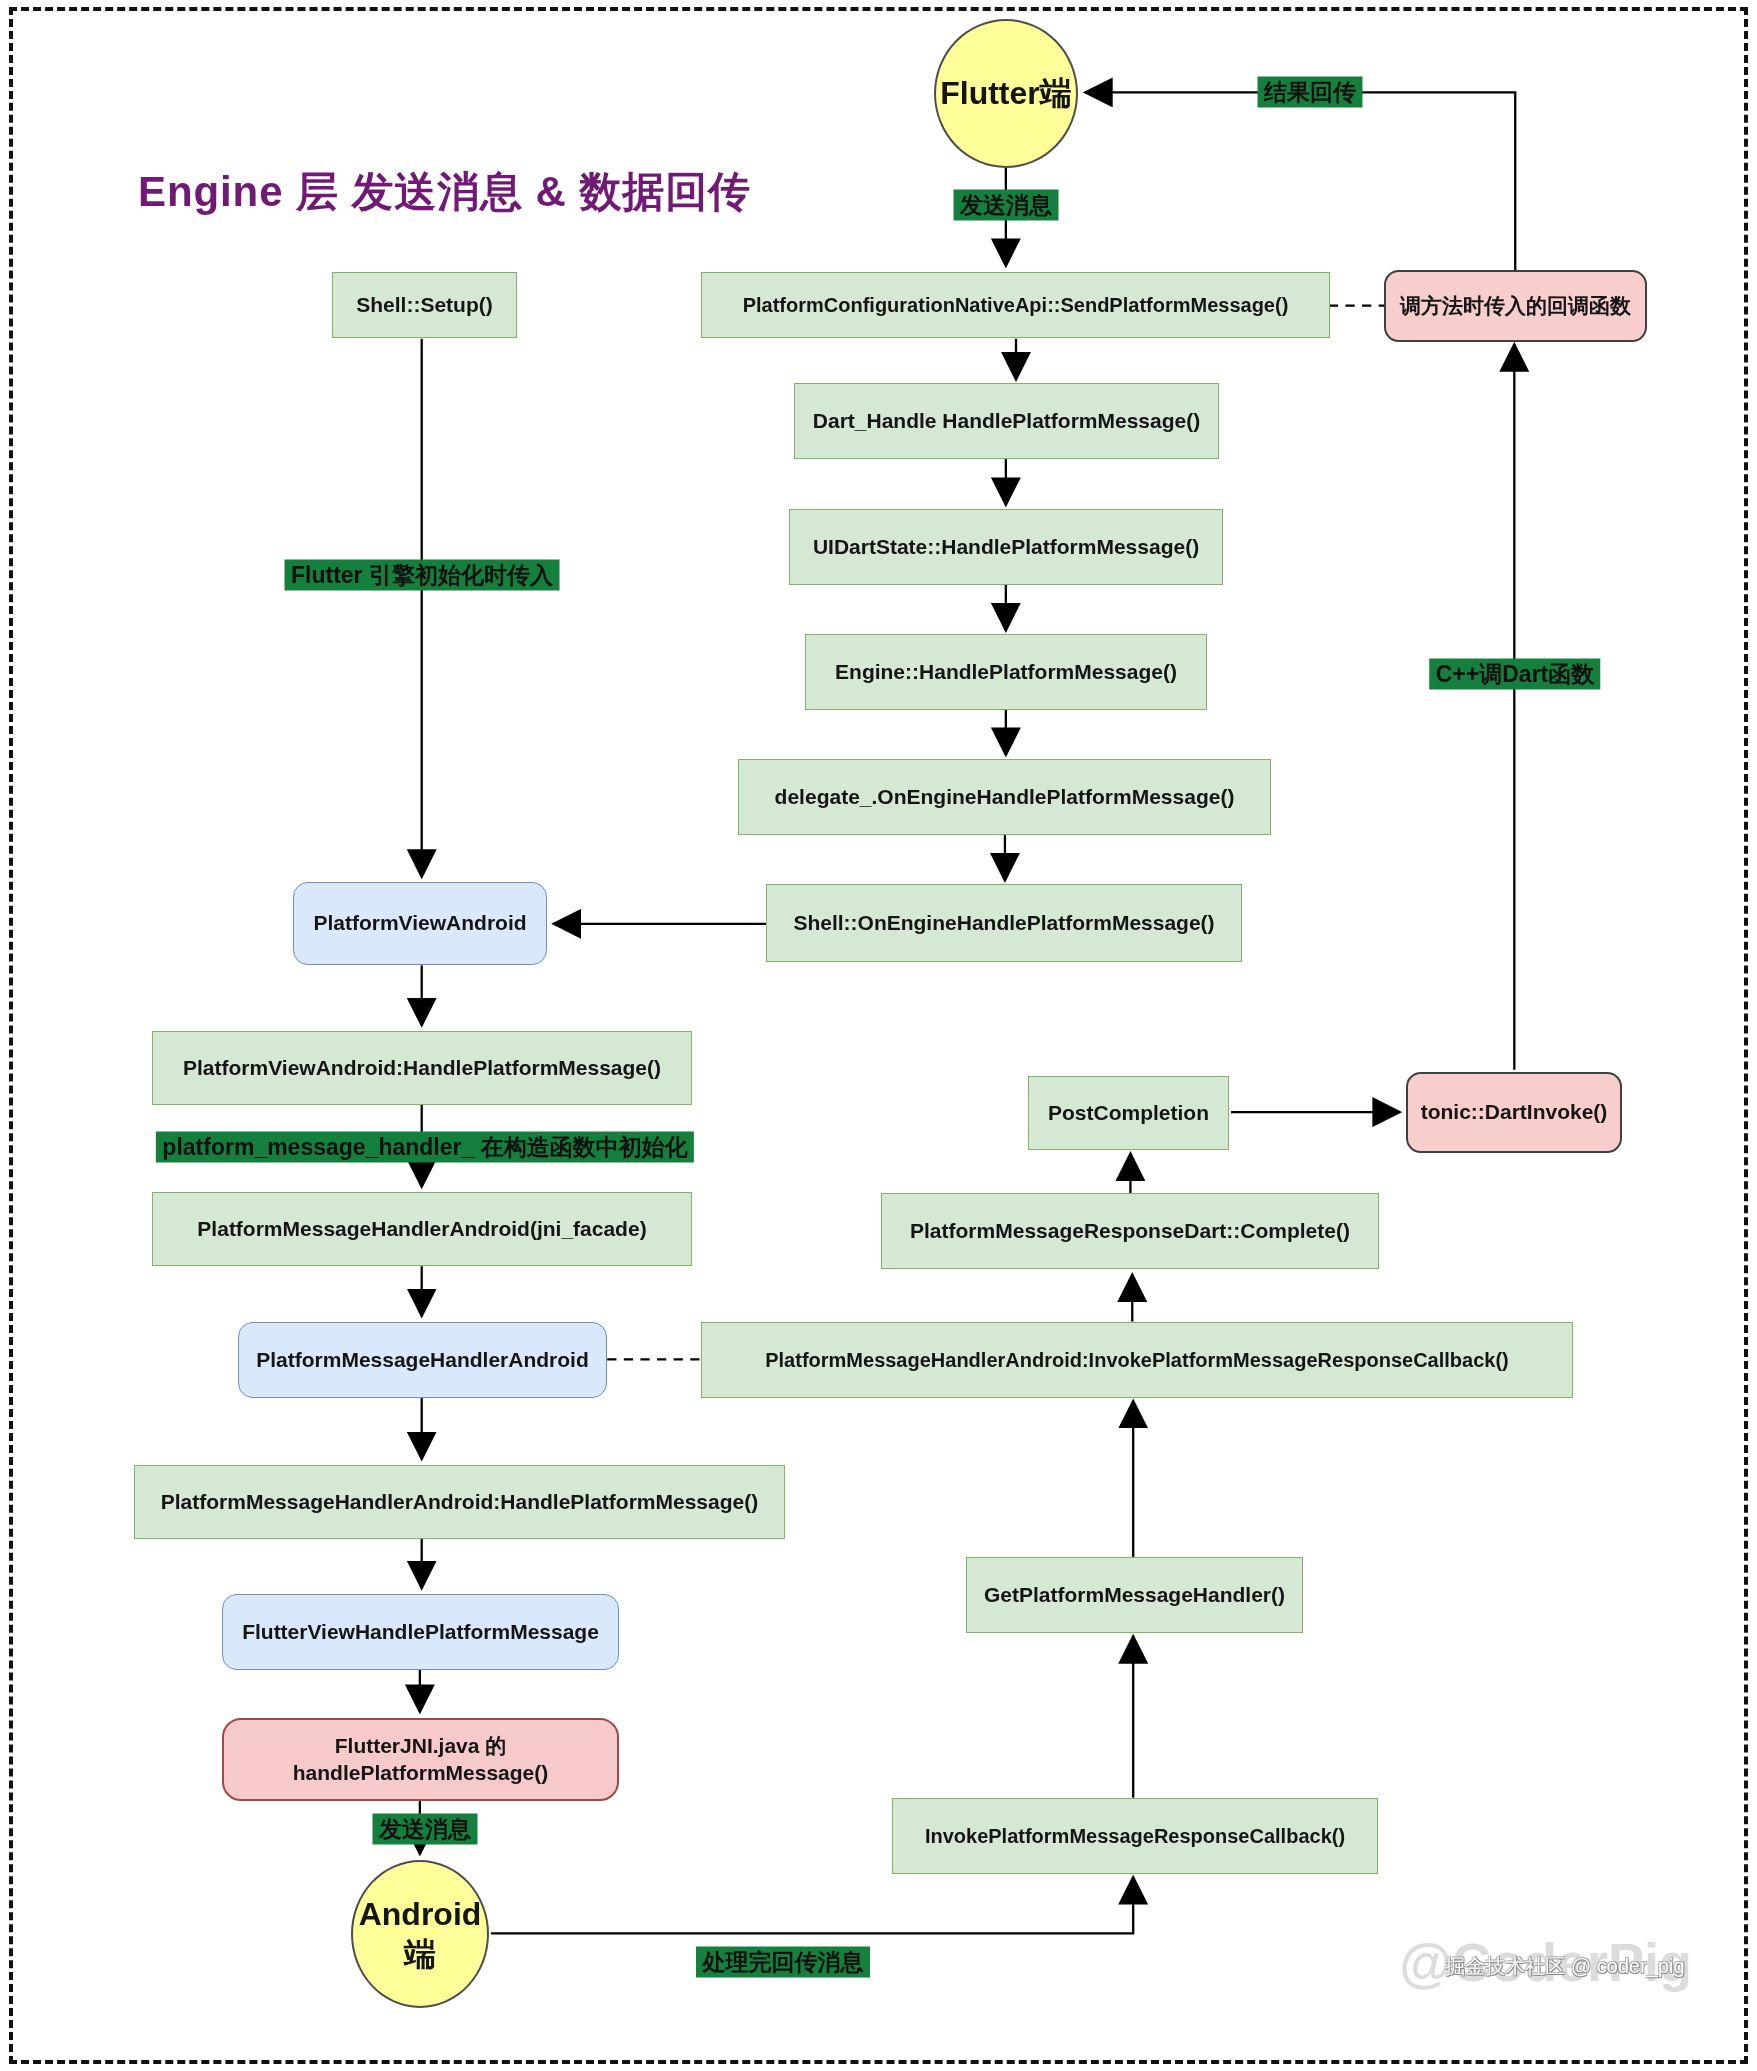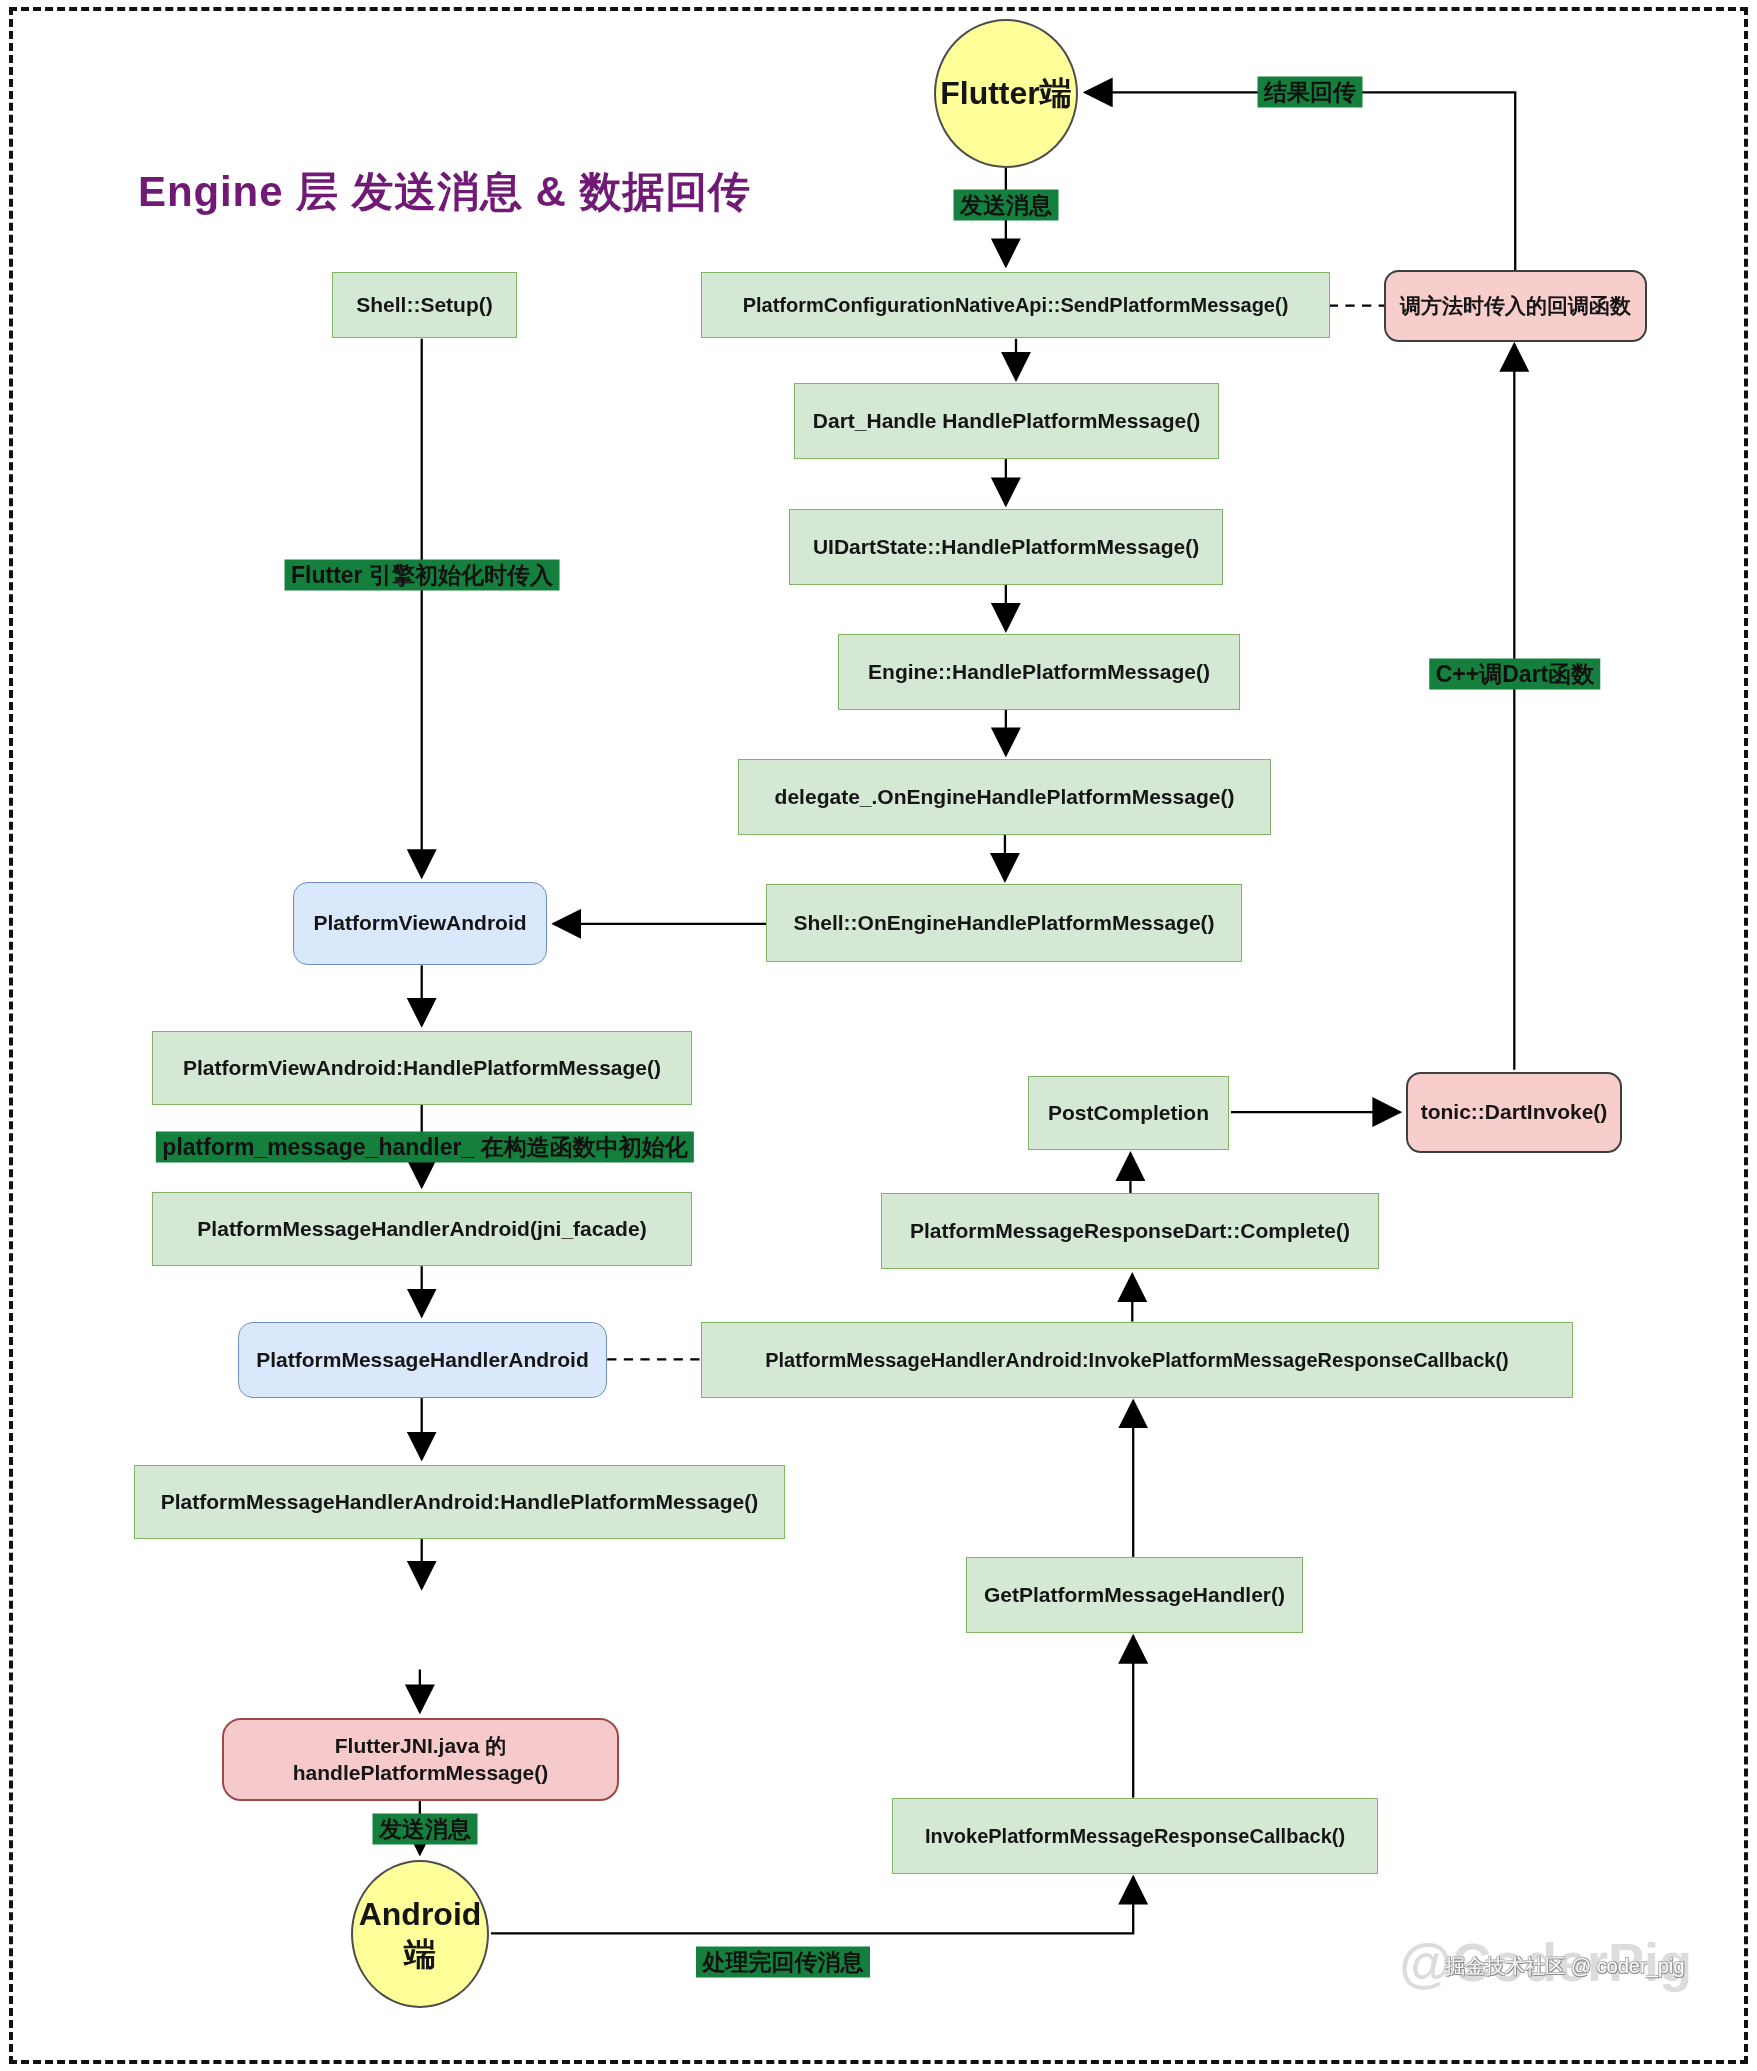--- a/index.html
+++ b/index.html
@@ -111,21 +111,21 @@
   </div>
 
   <div class="node green" style="left:794px;top:383px;width:425px;height:76px;">
     <span>Dart_Handle HandlePlatformMessage()</span>
   </div>
 
   <div class="node green" style="left:789px;top:509px;width:434px;height:76px;">
     <span>UIDartState::HandlePlatformMessage()</span>
   </div>
 
-  <div class="node green" style="left:838px;top:634px;width:402px;height:76px;">
+  <div class="node green" style="left:805px;top:634px;width:402px;height:76px;">
     <span>Engine::HandlePlatformMessage()</span>
   </div>
 
   <div class="node green" style="left:738px;top:759px;width:533px;height:76px;">
     <span>delegate_.OnEngineHandlePlatformMessage()</span>
   </div>
 
   <div class="node green" style="left:766px;top:884px;width:476px;height:78px;">
     <span>Shell::OnEngineHandlePlatformMessage()</span>
   </div>
@@ -159,20 +159,23 @@
   </div>
 
   <div class="node pinkdark" style="left:1406px;top:1072px;width:216px;height:81px;">
     <span>tonic::DartInvoke()</span>
   </div>
 
   <div class="node green" style="left:97px;top:1465px;width:651px;height:74px;margin-left:37px;">
     <span>PlatformMessageHandlerAndroid:HandlePlatformMessage()</span>
   </div>
 
+  <div class="node blue" style="left:222px;top:1594px;width:397px;height:76px;">
+    <span>FlutterViewHandlePlatformMessage</span>
+  </div>
 
   <div class="node pinkred" style="left:222px;top:1718px;width:397px;height:83px;">
     <span>FlutterJNI.java 的</span>
     <span>handlePlatformMessage()</span>
   </div>
 
   <div class="node green" style="left:966px;top:1557px;width:337px;height:76px;">
     <span>GetPlatformMessageHandler()</span>
   </div>
 

